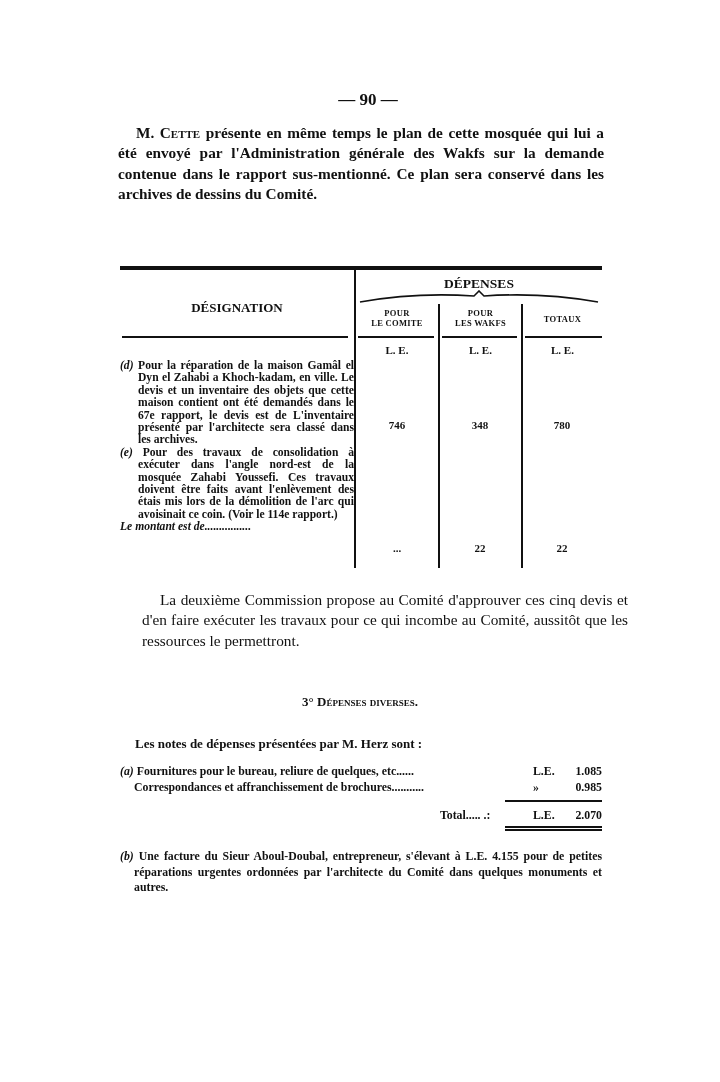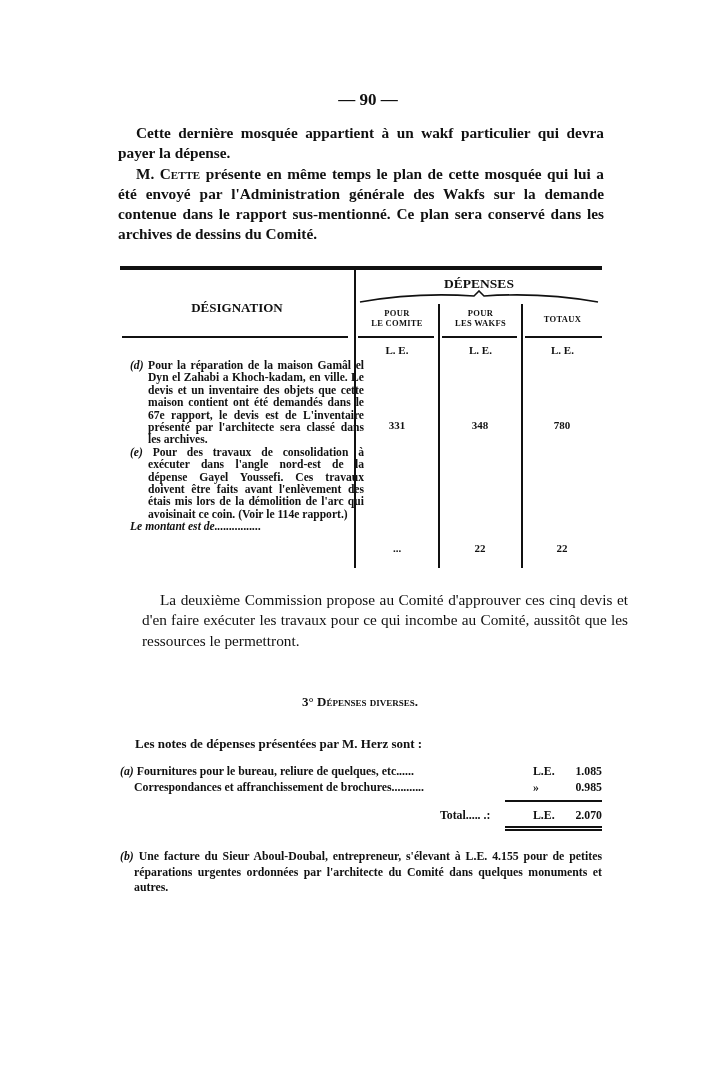--- a/index.html
+++ b/index.html
@@ -11,21 +11,21 @@
   .sc { font-variant:small-caps; }
 
   
   .tbl { left:120px; top:266px; width:482px; height:302px; }
   .rule-top { position:absolute; left:0; top:0; width:482px; height:4px; background:#111; }
   .vline { position:absolute; width:2px; background:#111; }
   .hline { position:absolute; height:2px; background:#111; }
   .hd { position:absolute; font-family:"Liberation Serif", serif; font-weight:bold; text-align:center; }
   .sub { font-size:8.5px; line-height:10px; letter-spacing:0.3px; }
   .cell-le { font-size:11px; }
-  .desig { position:absolute; left:0; width:234px; font-family:"Liberation Serif", serif; font-weight:bold; font-size:11.6px; line-height:12.4px; text-align:justify;margin-left:10px; }
+  .desig { position:absolute; left:0; width:234px; font-family:"Liberation Serif", serif; font-weight:bold; font-size:11.6px; line-height:12.4px; text-align:justify; }
   .desig .item { margin:0; padding-left:18px; text-indent:-18px; }
   .desig .last { padding-left:0; text-indent:0; }
   .num { position:absolute; font-family:"Liberation Serif", serif; font-weight:900; font-size:11px; text-align:center; width:80px; }
 
   .section-title { left:0; width:720px; top:694px; text-align:center; font-family:"Liberation Serif", serif; font-weight:bold; font-size:13px; }
   .notes-intro { left:135px; top:736px; font-family:"Liberation Serif", serif; font-weight:bold; font-size:13px; }
   .small { font-family:"Liberation Serif", serif; font-size:11.8px; font-weight:bold; line-height:15.5px; }
   .exp-line { position:absolute; left:120px; width:482px; height:16px; }
   .exp-line .lbl { position:absolute; left:0; white-space:nowrap; }
   .exp-line .cur { position:absolute; left:413px; width:30px; }
@@ -33,21 +33,20 @@
   .total-rule { position:absolute; left:505px; width:97px; height:1.5px; background:#111; }
   .para-b { left:120px; top:849px; width:482px; }
   .para-b p { margin:0; padding-left:14px; text-indent:-14px; text-align:justify; }
 </style>
 </head>
 <body>
 
 <div class="abs pagenum">— 90 —</div>
 
 <div class="abs para" style="top:123px;">
-  <p>Cette dernière mosquée appartient à un wakf particulier qui devra payer la dépense.</p>
   <p><span>M. </span><span class="sc">Cette</span><span> présente en même temps le plan de cette mosquée qui lui a été envoyé par l'Administration générale des Wakfs sur la demande contenue dans le rapport sus-mentionné. Ce plan sera conservé dans les archives de dessins du Comité.</span></p>
 </div>
 
 <div class="abs tbl">
   <div class="rule-top"></div>
 
   <div class="vline" style="left:234px; top:4px; height:298px;"></div>
   <div class="vline" style="left:318px; top:38px; height:264px;"></div>
   <div class="vline" style="left:401px; top:38px; height:264px;"></div>
 
@@ -72,25 +71,25 @@
   <div class="hline" style="left:238px; top:70px; width:76px;"></div>
   <div class="hline" style="left:322px; top:70px; width:75px;"></div>
   <div class="hline" style="left:405px; top:70px; width:77px;"></div>
 
   <div class="hd cell-le" style="left:236px; width:82px; top:78px;">L. E.</div>
   <div class="hd cell-le" style="left:320px; width:81px; top:78px;">L. E.</div>
   <div class="hd cell-le" style="left:403px; width:79px; top:78px;">L. E.</div>
 
   <div class="desig" style="top:94px;">
     <p class="item"><i>(d)</i> <span>Pour la réparation de la maison Gamâl el Dyn el Zahabi a Khoch-kadam, en ville. Le devis et un inventaire des objets que cette maison contient ont été demandés dans le 67e rapport, le devis est de L'inventaire présenté par l'architecte sera classé dans les archives.</span></p>
-    <p class="item"><i>(e)</i> <span>Pour des travaux de consolidation à exécuter dans l'angle nord-est de la dépense Gayel Youssefi. Ces travaux doivent être faits avant l'enlèvement des étais mis lors de la démolition de l'arc qui avoisinait ce coin. (Voir le 114e rapport.)</span></p>
+    <p class="item"><i>(e)</i> <span>Pour des travaux de consolidation à exécuter dans l'angle nord-est de la mosquée Zahabi Youssefi. Ces travaux doivent être faits avant l'enlèvement des étais mis lors de la démolition de l'arc qui avoisinait ce coin. (Voir le 114e rapport.)</span></p>
     <p class="item last" style="padding-left:0;font-style:italic;">Le montant est de................</p>
   </div>
 
-  <div class="num" style="left:237px; top:153px;">331</div>
+  <div class="num" style="left:237px; top:153px;">746</div>
   <div class="num" style="left:320px; top:153px;">348</div>
   <div class="num" style="left:402px; top:153px;">780</div>
 
   <div class="num" style="left:237px; top:276px;">...</div>
   <div class="num" style="left:320px; top:276px;">22</div>
   <div class="num" style="left:402px; top:276px;">22</div>
 </div>
 
 <div class="abs para" style="top:590px; font-weight:normal;margin-left:24px;">
   <p>La deuxième Commission propose au Comité d'approuver ces cinq devis et d'en faire exécuter les travaux pour ce qui incombe au Comité, aussitôt que les ressources le permettront.</p>

